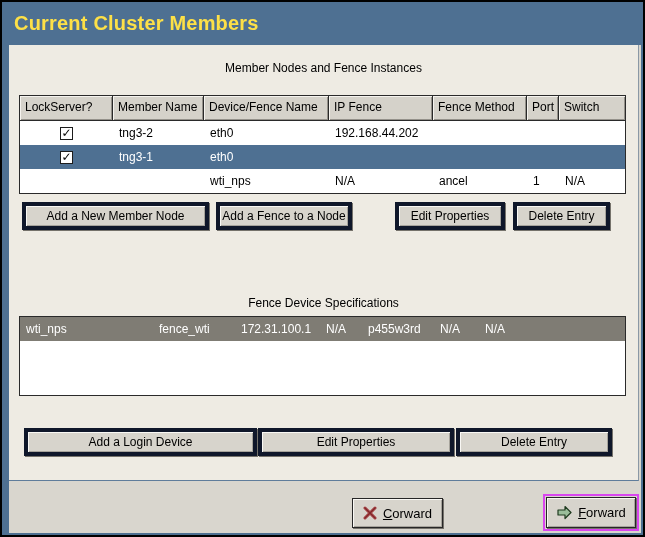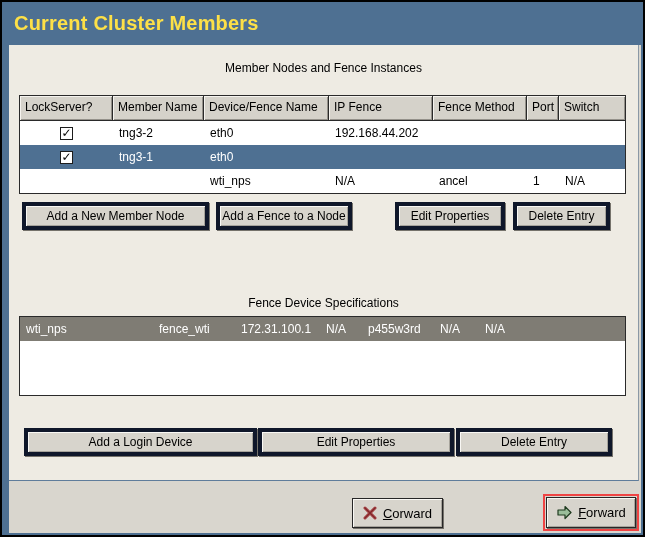--- a/index.html
+++ b/index.html
@@ -50,21 +50,21 @@
     border:4px solid #0f172a;
     box-shadow:1px 1px 0 #75726b, inset 1px 1px 0 #f9f8f4, inset -1px -1px 0 #a6a39b;
     font-family:"Liberation Sans","DejaVu Sans",sans-serif;
     font-size:12px;color:#000;text-align:center;padding:0;cursor:default;}
 
   .footer{position:absolute;left:0;top:437px;right:0;bottom:0;background:#d9d6ce;}
   .fbtn{position:absolute;top:16px;height:30px;background:#d7d4cc;
     border:1px solid #262626;
     box-shadow:1px 1px 0 #75726b, inset 1px 1px 0 #f9f8f4, inset -1px -1px 0 #a6a39b;
     font-size:13px;display:flex;align-items:center;justify-content:center;gap:6px;padding:0 8px;}
-  .default-ring{position:absolute;top:12px;height:37px;border:2px solid #ef4444;background:#d9d6ce;
+  .default-ring{position:absolute;top:12px;height:37px;border:2px solid #d946ef;background:#d9d6ce;
     padding:1px;}
   .default-ring .fbtn{position:relative;top:0;left:0;width:100%;height:100%;}
   .mn{text-decoration:underline;}
   .icon-svg{display:block;}
 </style>
 </head>
 <body>
 
 <div class="window">
 

